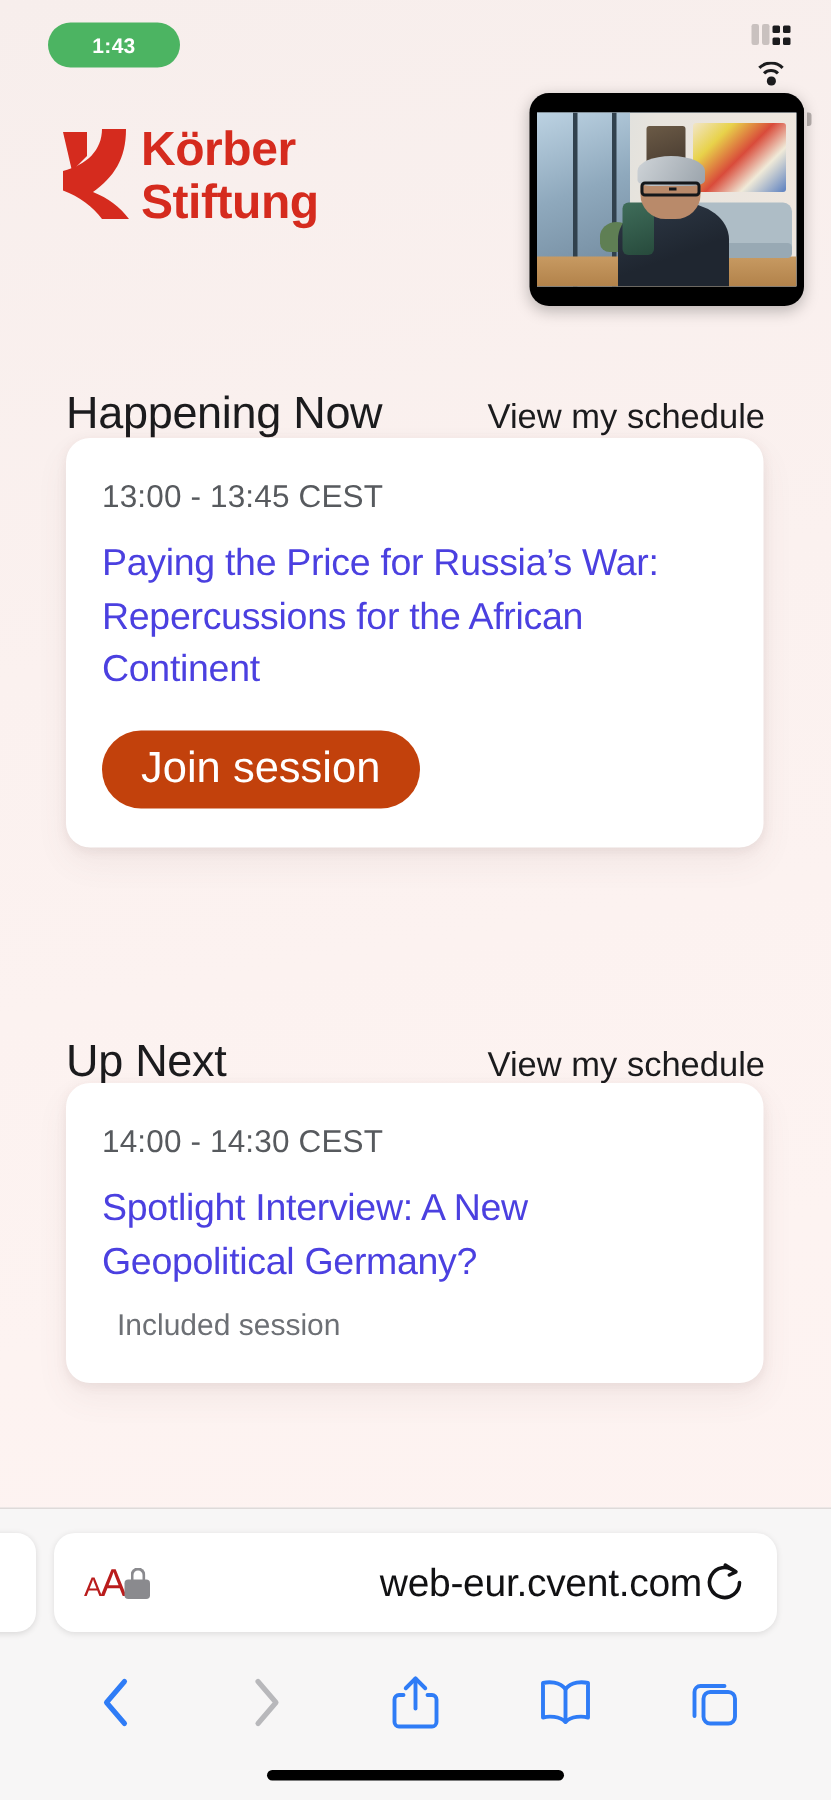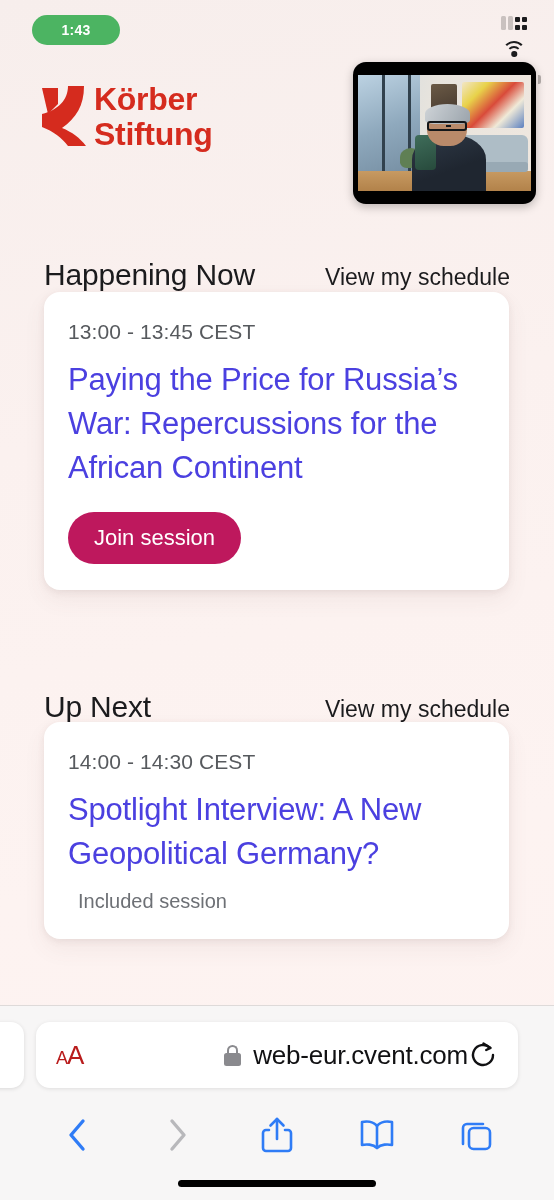--- a/index.html
+++ b/index.html
@@ -209,39 +209,39 @@
     box-shadow: 0 2px 7px rgba(120,90,85,.10), 0 10px 22px rgba(120,90,85,.07);
     padding: 28px 40px 26px 24px;
   }
   .card-time {
     font-size: 21px;
     color: #575a5e;
     letter-spacing: .1px;
   }
   .card-title {
     margin-top: 14px;
-    font-size: 31px;
+    font-size: 25px;
     line-height: 1.42;
     color: #4b40e0;
     font-weight: 400;
     letter-spacing: -0.2px;
     cursor: pointer;
   }
   .join-btn {
     margin-top: 22px;
     display: inline-flex;
     align-items: center;
     justify-content: center;
     height: 52px;
     padding: 0 26px;
-    background: #be185d;
+    background: #c2410c;
     color: #ffffff;
     border: none;
     border-radius: 26px;
-    font-size: 22px;
+    font-size: 29px;
     font-family: "Liberation Sans", sans-serif;
     cursor: pointer;
   }
   .included {
     margin-top: 14px;
     margin-left: 10px;
     font-size: 20px;
     color: #6d7075;
   }
 
@@ -277,21 +277,21 @@
     color: #b91c1c;
     letter-spacing: -1px;
     cursor: pointer;
     white-space: nowrap;
   }
   .aa small { font-size: 18px; }
   .url-center {
     flex: 1;
     display: flex;
     align-items: center;
-    justify-content: flex-end;
+    justify-content: space-between;
     gap: 12px;
     cursor: pointer;
   }
   .lock { width: 17px; height: 21px; position: relative; }
   .lock-body {
     position: absolute; bottom: 0; left: 0;
     width: 17px; height: 13px;
     background: #8a8a8e; border-radius: 2.5px;
   }
   .lock-shackle {

